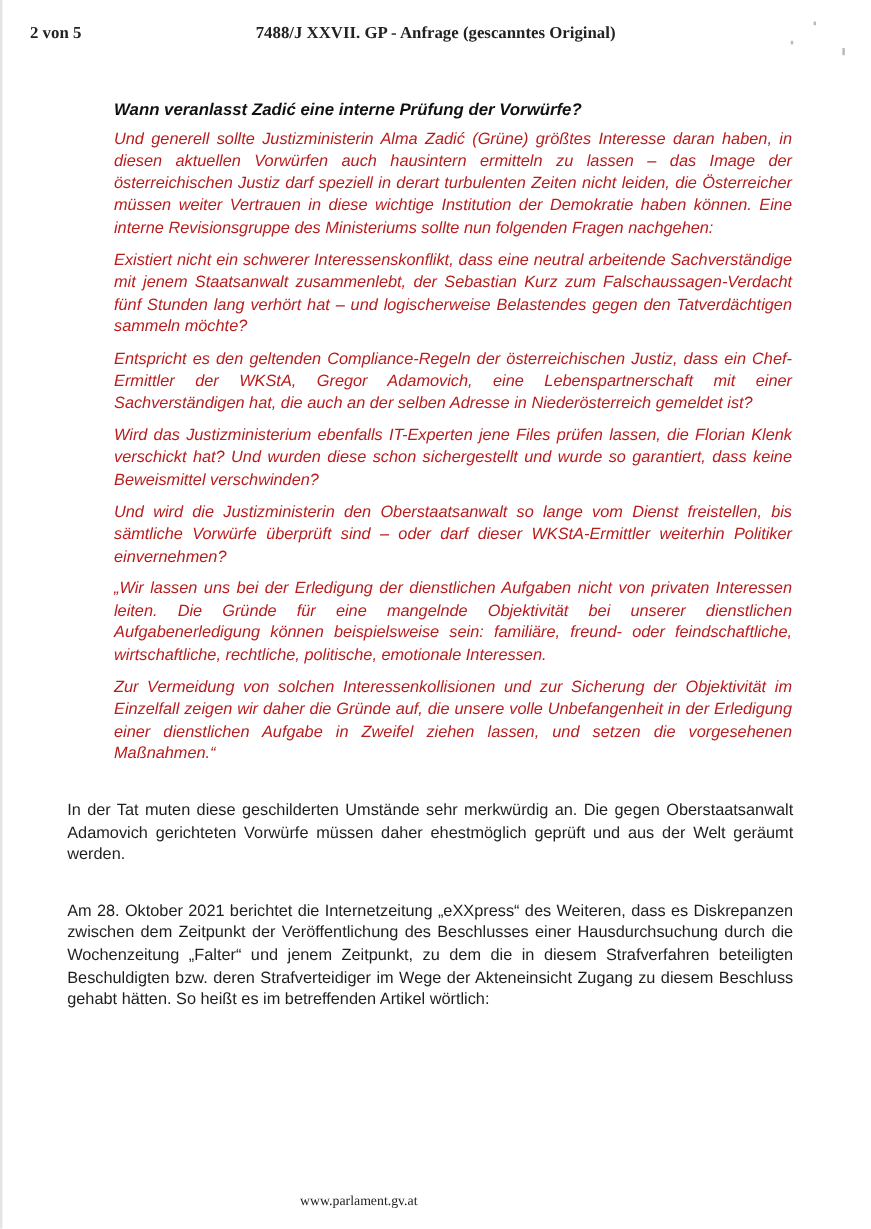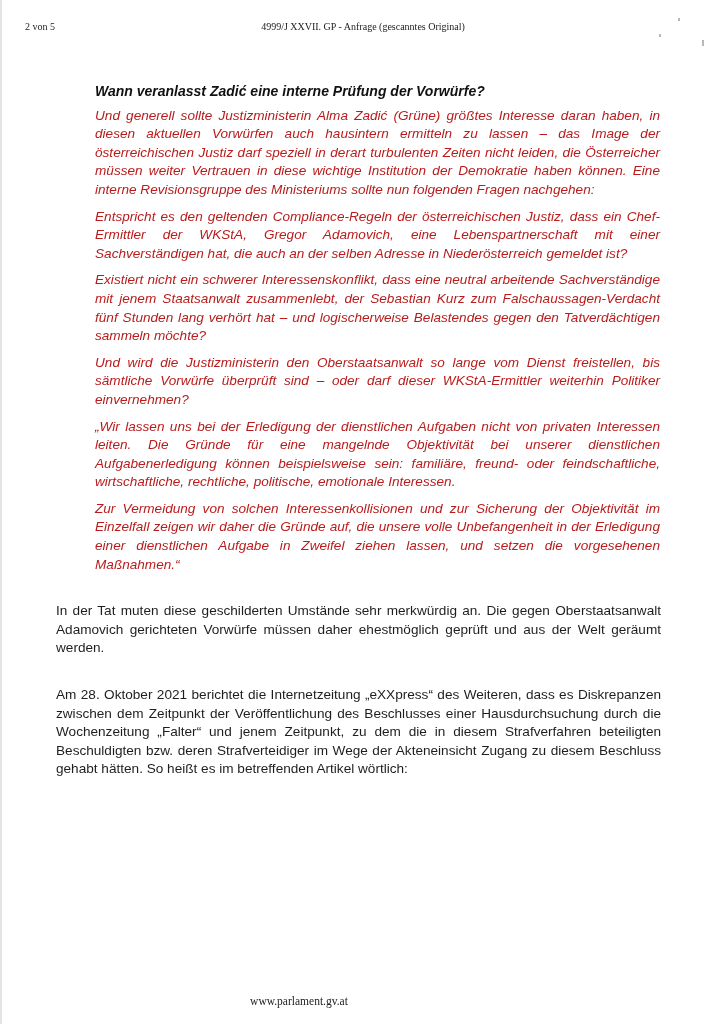--- a/index.html
+++ b/index.html
@@ -20,22 +20,23 @@
       width: 2px; height: 1024px;
       background: #e4e4e4;
     }
     .header {
       position: absolute;
       top: 21px;
       left: 0;
       width: 726px;
       height: 16px;
       font-family: "Liberation Serif", serif;
-      font-size: 10px;
+      font-size: 14px;
       color: #222;
+      font-weight: bold;
     }
     .header .page-num {
       position: absolute;
       left: 25px;
       top: 0;
     }
     .header .doc-title {
       position: absolute;
       left: 0;
       width: 726px;
@@ -95,33 +96,34 @@
       color: #222;
     }
   </style>
 </head>
 <body>
 
 <div class="page-edge-left"></div>
 
 <div class="header">
   <span class="page-num">2 von 5</span>
-  <span class="doc-title">4999/J XXVII. GP - Anfrage (gescanntes Original)</span>
+  <span class="doc-title">7488/J XXVII. GP - Anfrage (gescanntes Original)</span>
 </div>
 
 <div class="scan-mark" style="left:678px; top:18px;"></div>
 <div class="scan-mark" style="left:659px; top:34px;"></div>
 <div class="scan-mark" style="left:702px; top:40px; height:6px;"></div>
 
 <div class="content">
   <p class="heading">Wann veranlasst Zadić eine interne Prüfung der Vorwürfe?</p>
 
   <p class="quote">Und generell sollte Justizministerin Alma Zadić (Grüne) größtes Interesse daran haben, in diesen aktuellen Vorwürfen auch hausintern ermitteln zu lassen – das Image der österreichischen Justiz darf speziell in derart turbulenten Zeiten nicht leiden, die Österreicher müssen weiter Vertrauen in diese wichtige Institution der Demokratie haben können. Eine interne Revisionsgruppe des Ministeriums sollte nun folgenden Fragen nachgehen:</p>
+  <p class="quote">Existiert nicht ein schwerer Interessenskonflikt, dass eine neutral arbeitende Sachverständige mit jenem Staatsanwalt zusammenlebt, der Sebastian Kurz zum Falschaussagen-Verdacht fünf Stunden lang verhört hat – und logischerweise Belastendes gegen den Tatverdächtigen sammeln möchte?</p>
   <p class="quote">Entspricht es den geltenden Compliance-Regeln der österreichischen Justiz, dass ein Chef-Ermittler der WKStA, Gregor Adamovich, eine Lebenspartnerschaft mit einer Sachverständigen hat, die auch an der selben Adresse in Niederösterreich gemeldet ist?</p>
-  <p class="quote">Existiert nicht ein schwerer Interessenskonflikt, dass eine neutral arbeitende Sachverständige mit jenem Staatsanwalt zusammenlebt, der Sebastian Kurz zum Falschaussagen-Verdacht fünf Stunden lang verhört hat – und logischerweise Belastendes gegen den Tatverdächtigen sammeln möchte?</p>
+  <p class="quote">Wird das Justizministerium ebenfalls IT-Experten jene Files prüfen lassen, die Florian Klenk verschickt hat? Und wurden diese schon sichergestellt und wurde so garantiert, dass keine Beweismittel verschwinden?</p>
   <p class="quote">Und wird die Justizministerin den Oberstaatsanwalt so lange vom Dienst freistellen, bis sämtliche Vorwürfe überprüft sind – oder darf dieser WKStA-Ermittler weiterhin Politiker einvernehmen?</p>
 
 
   <p class="quote deep">„Wir lassen uns bei der Erledigung der dienstlichen Aufgaben nicht von privaten Interessen leiten. Die Gründe für eine mangelnde Objektivität bei unserer dienstlichen Aufgabenerledigung können beispielsweise sein: familiäre, freund- oder feindschaftliche, wirtschaftliche, rechtliche, politische, emotionale Interessen.</p>
   <p class="quote deep">Zur Vermeidung von solchen Interessenkollisionen und zur Sicherung der Objektivität im Einzelfall zeigen wir daher die Gründe auf, die unsere volle Unbefangenheit in der Erledigung einer dienstlichen Aufgabe in Zweifel ziehen lassen, und setzen die vorgesehenen Maßnahmen.“</p>
 
   <p class="para wide">In der Tat muten diese geschilderten Umstände sehr merkwürdig an. Die gegen Oberstaatsanwalt Adamovich gerichteten Vorwürfe müssen daher ehestmöglich geprüft und aus der Welt geräumt werden.</p>
 
   <p class="para wide">Am 28. Oktober 2021 berichtet die Internetzeitung „eXXpress“ des Weiteren, dass es Diskrepanzen zwischen dem Zeitpunkt der Veröffentlichung des Beschlusses einer Hausdurchsuchung durch die Wochenzeitung „Falter“ und jenem Zeitpunkt, zu dem die in diesem Strafverfahren beteiligten Beschuldigten bzw. deren Strafverteidiger im Wege der Akteneinsicht Zugang zu diesem Beschluss gehabt hätten. So heißt es im betreffenden Artikel wörtlich:</p>
 </div>

